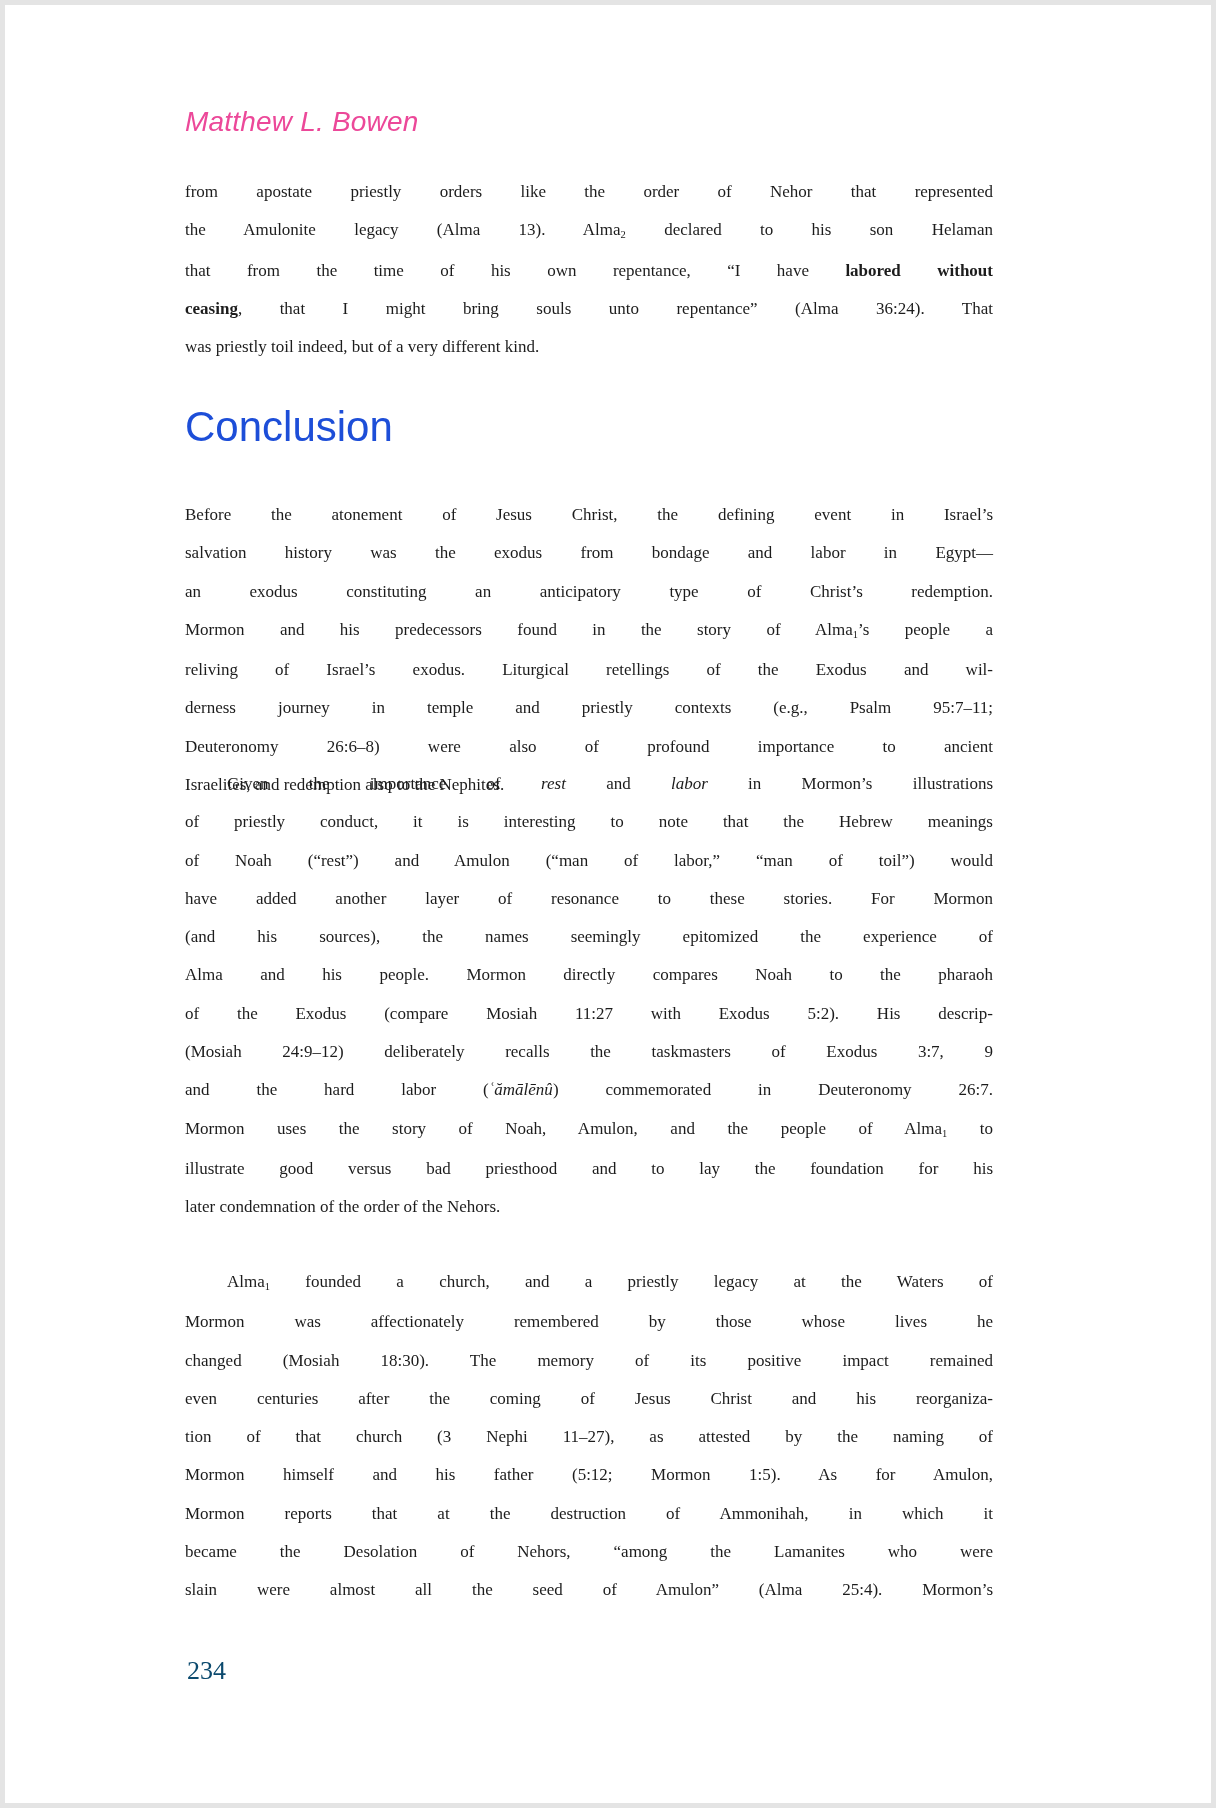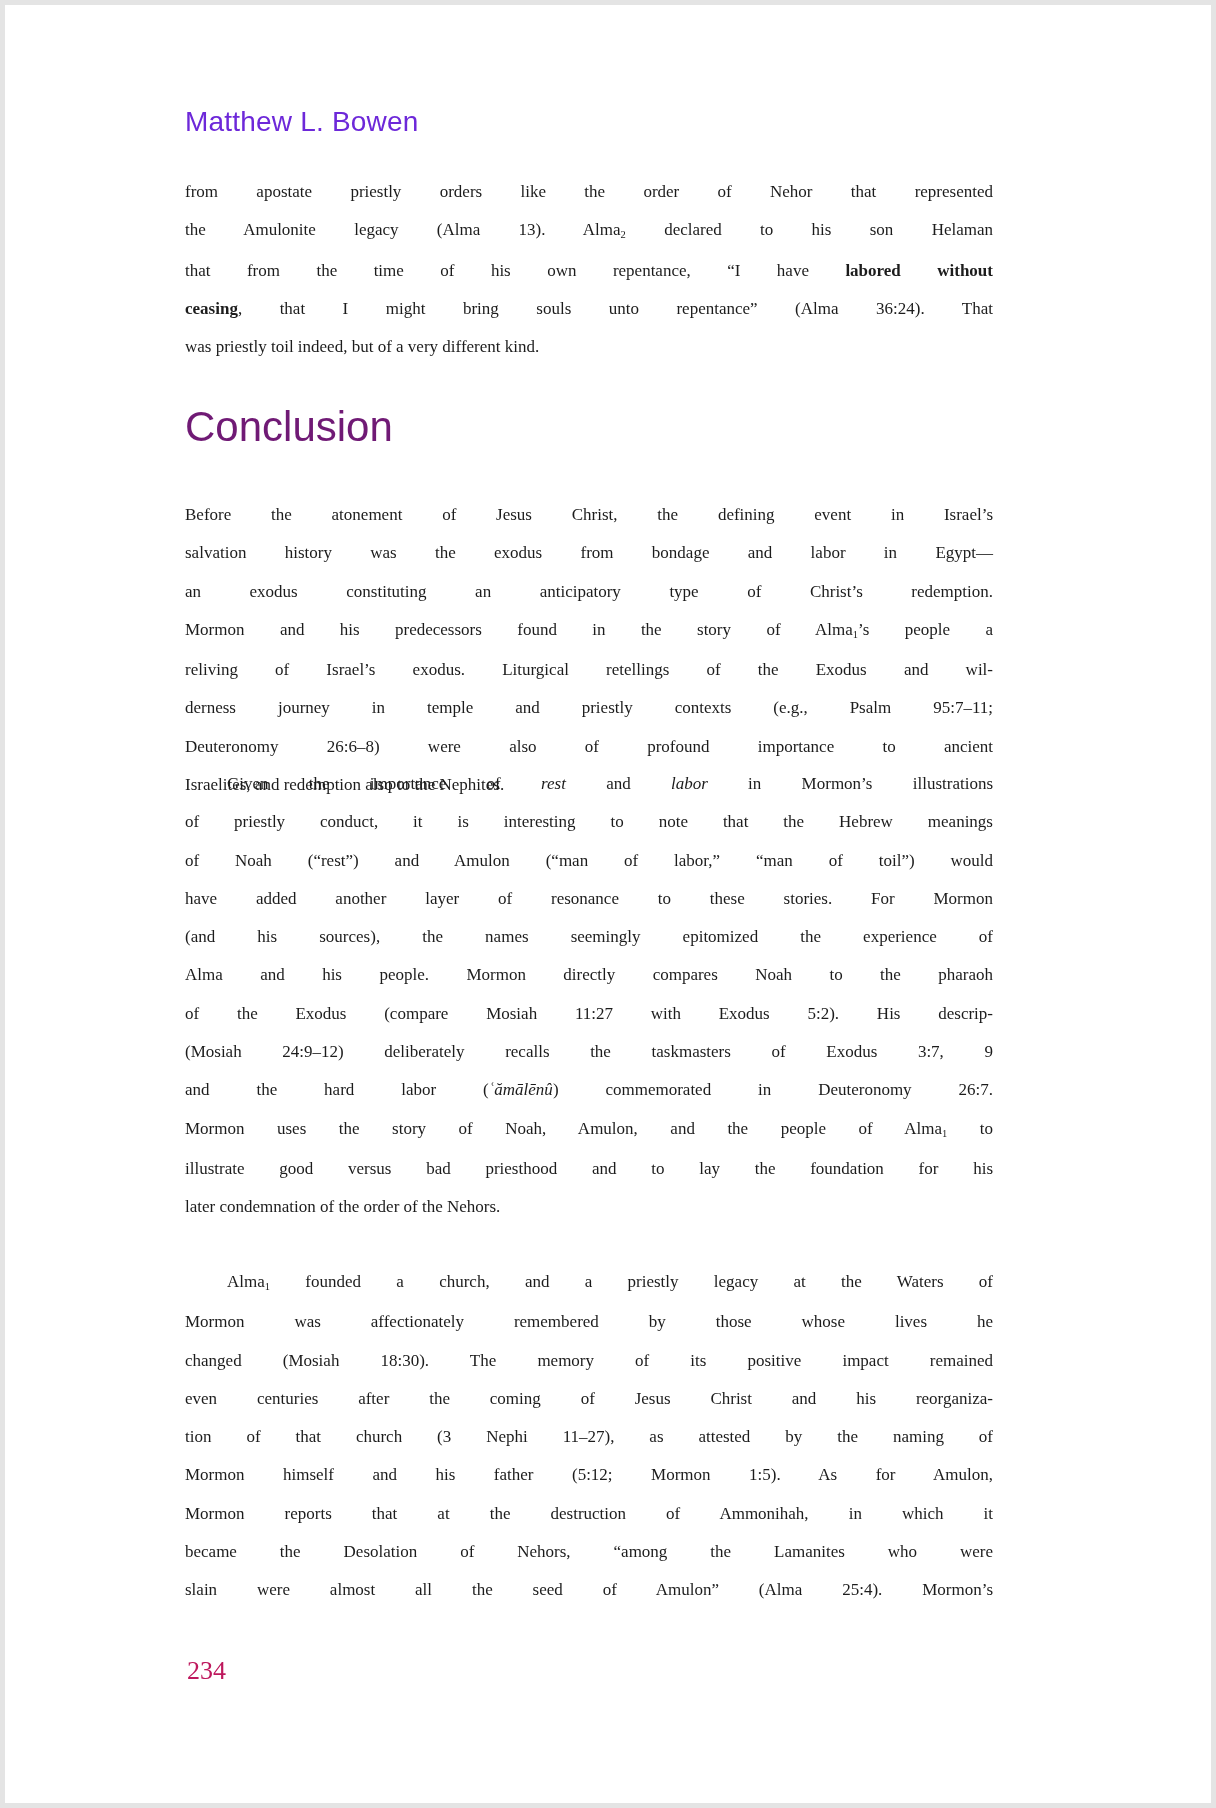--- a/index.html
+++ b/index.html
@@ -19,34 +19,35 @@
     overflow: hidden;
   }
   .author {
     position: absolute;
     left: 180px;
     top: 100px;
     width: 808px;
     font-family: "Liberation Sans", "DejaVu Sans", sans-serif;
     font-size: 28px;
     line-height: 34px;
-    color: #6d28d9;
+    color: #ec4899;
     letter-spacing: 0.2px;
+    font-style: italic;
   }
   .heading {
     position: absolute;
     left: 180px;
     top: 399px;
     width: 808px;
     margin: 0;
     font-family: "Liberation Sans", "DejaVu Sans", sans-serif;
     font-weight: normal;
     font-size: 42px;
     line-height: 46px;
-    color: #701a75;
+    color: #1d4ed8;
   }
   .para {
     position: absolute;
     left: 180px;
     width: 808px;
     font-size: 17px;
     line-height: 38.3px;
   }
   .para.p1 { top: 168px; }
   .para.p2 { top: 453px; margin-top: 38px; }
@@ -70,21 +71,21 @@
     font-size: 0.62em;
     position: relative;
     top: 0.27em;
   }
   .pagenum {
     position: absolute;
     left: 182px;
     top: 1650px;
     font-size: 26px;
     line-height: 32px;
-    color: #be185d;
+    color: #0c4a6e;
   }
 </style>
 </head>
 <body>
 
 <div class="page">
   <div class="author">Matthew L. Bowen</div>
 
   <div class="para p1">
       <div class="line"><span class="seg-n">from apostate priestly orders like the order of Nehor that represented</span></div>

